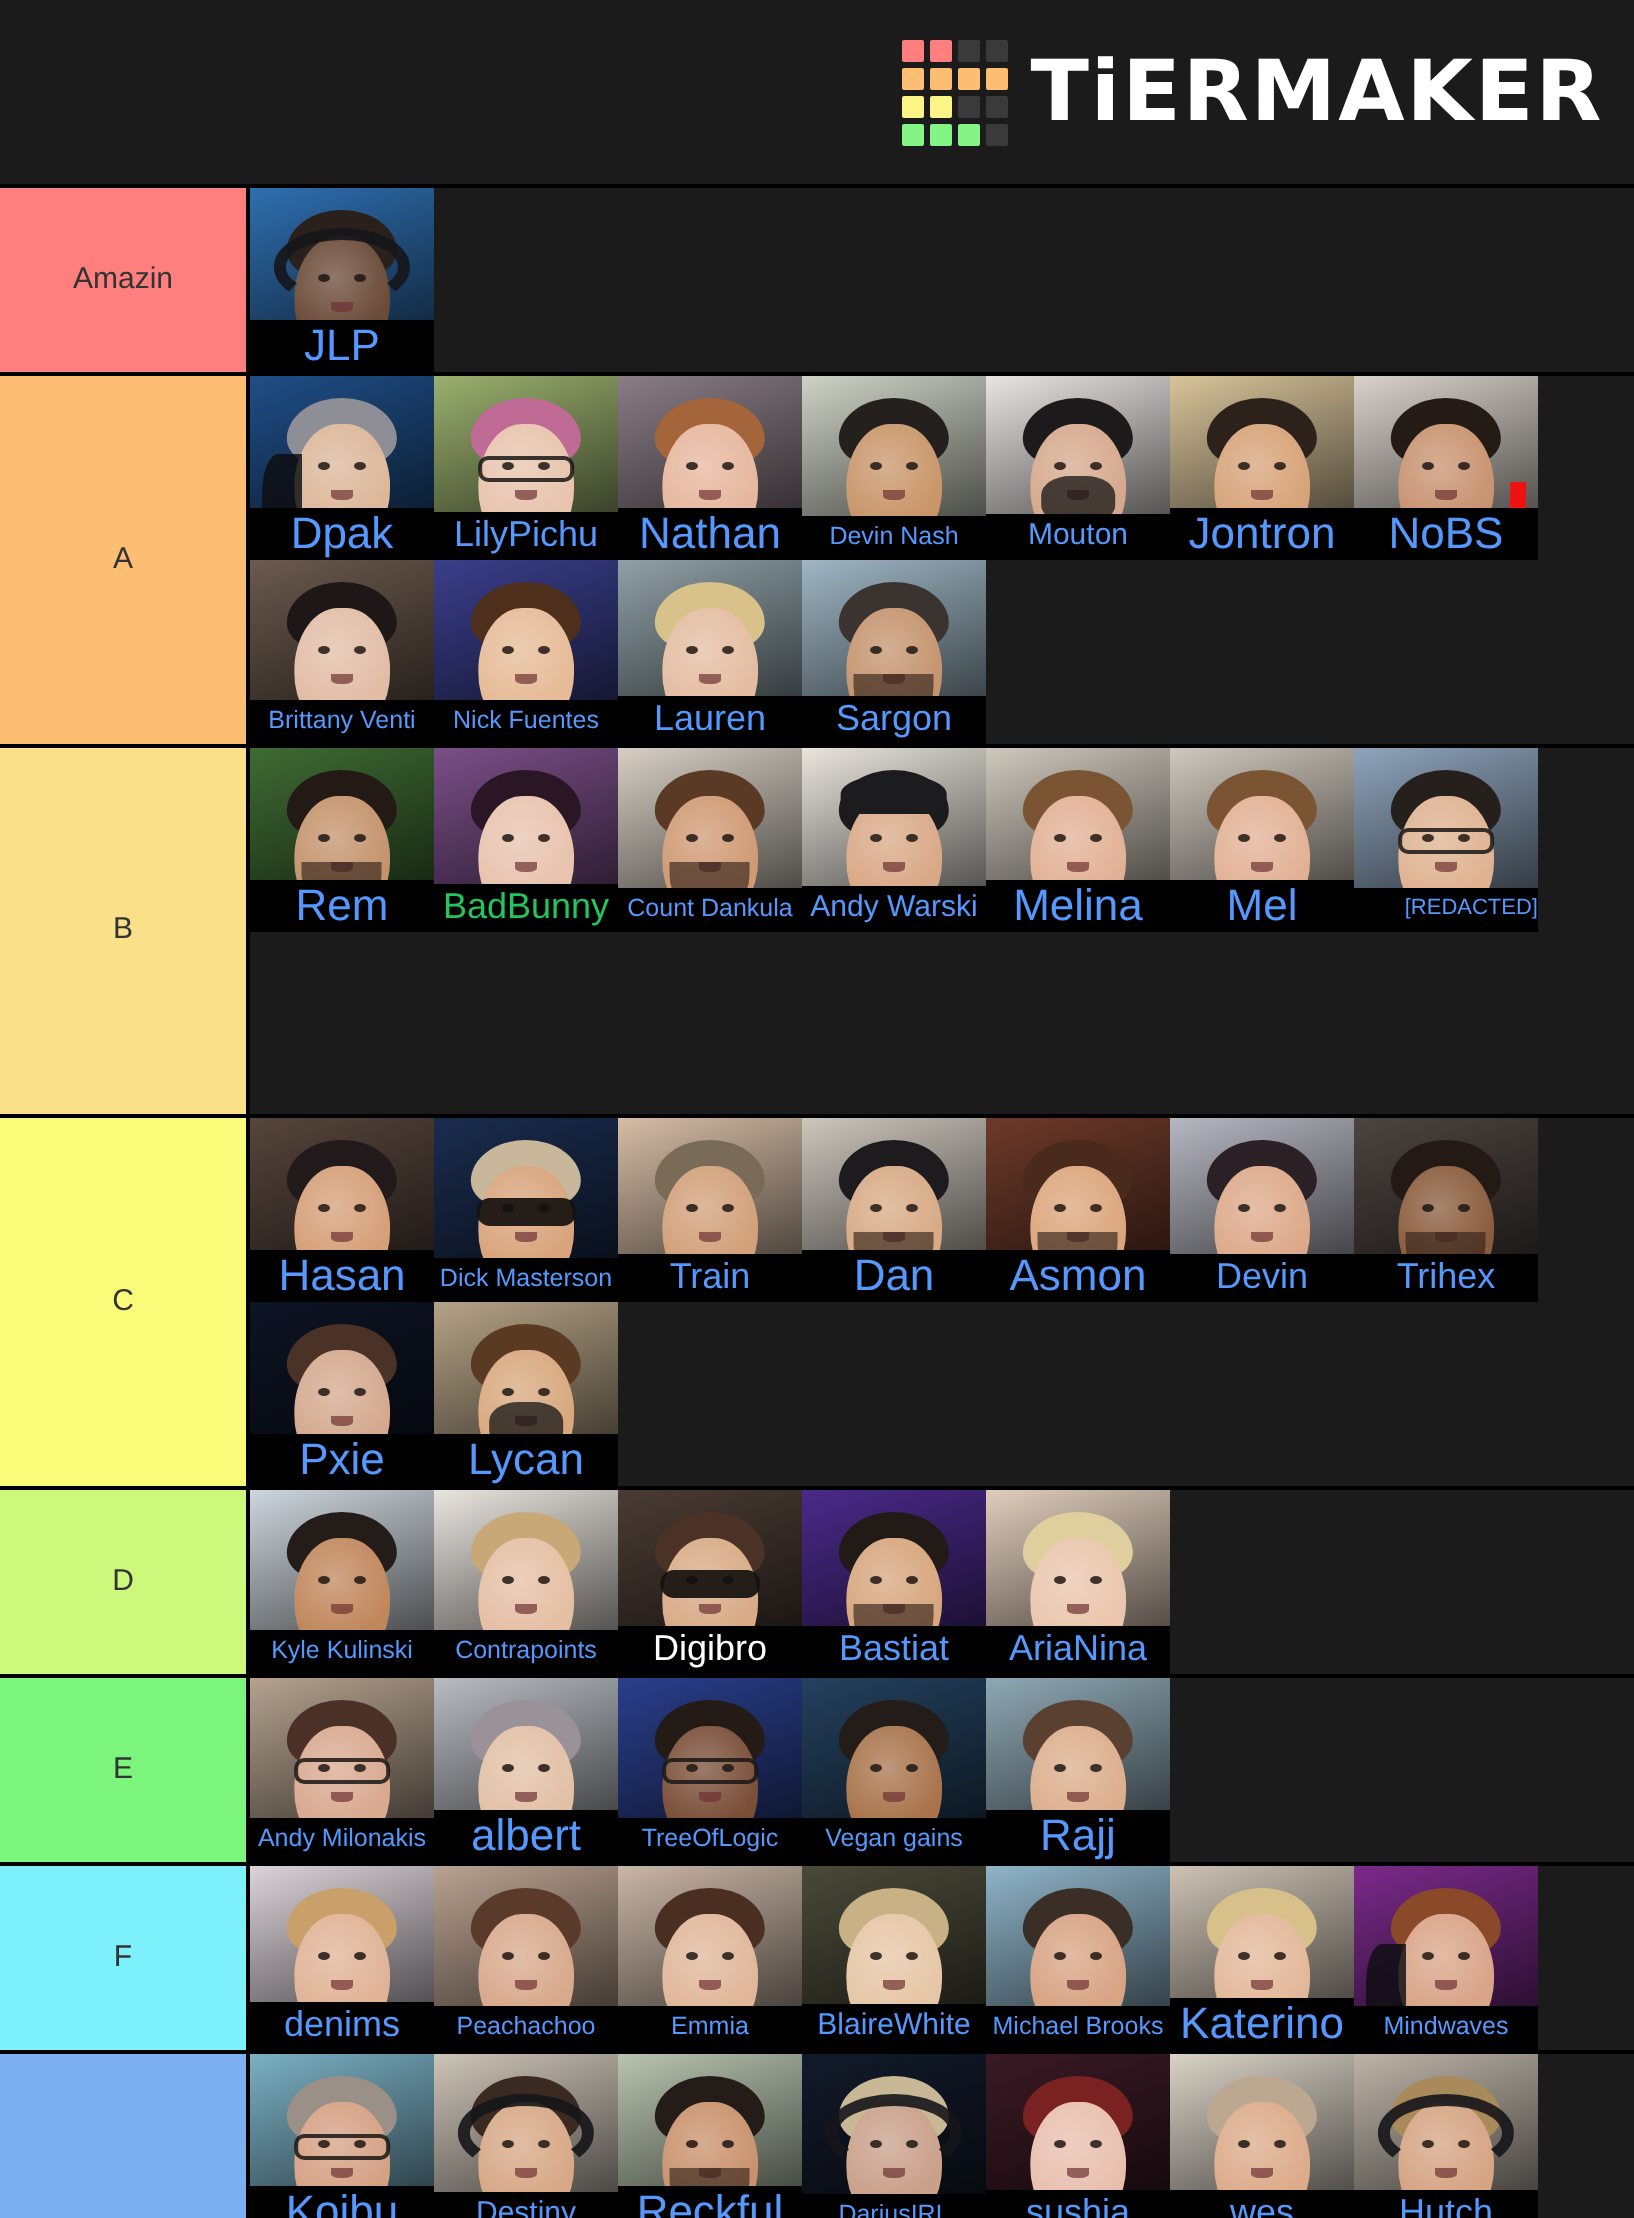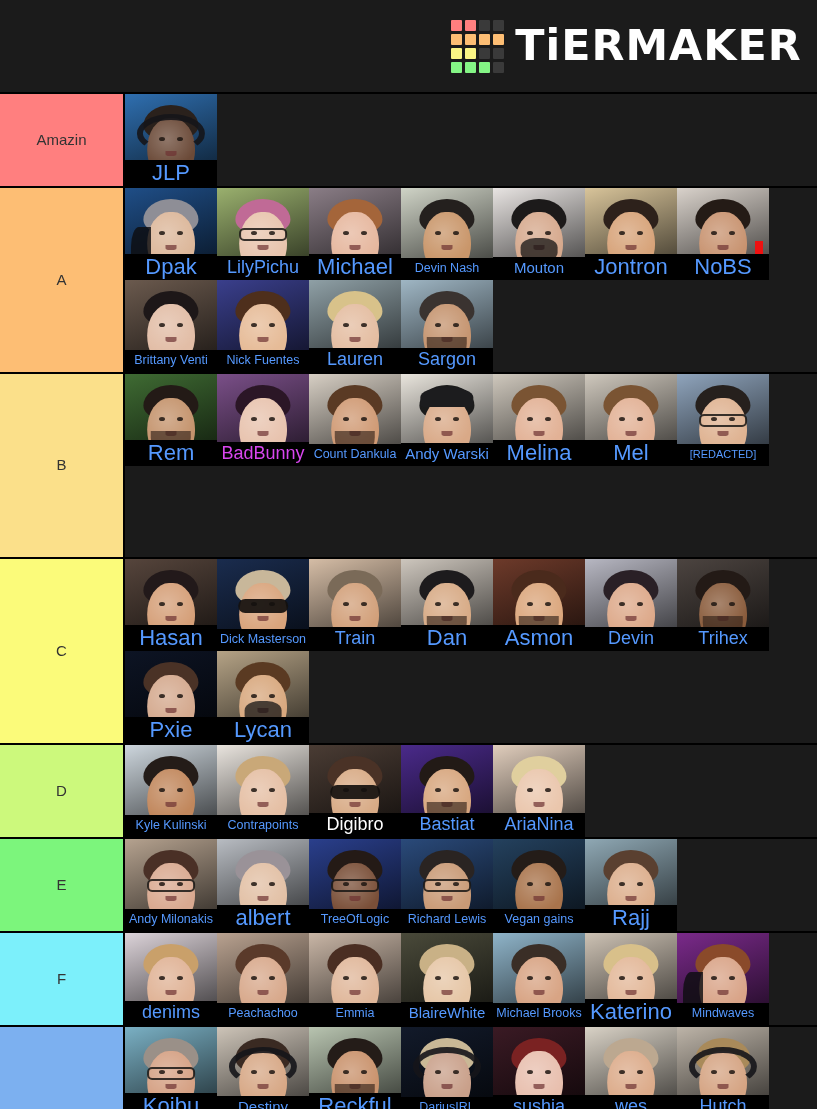--- a/index.html
+++ b/index.html
@@ -263,21 +263,21 @@
               <div class="ph">
                 <div class="bg" style="background: linear-gradient(160deg, rgb(138, 125, 134) 0%, rgba(0, 0, 0, 0.35) 130%);"></div>
                 <div class="hair" style="background: rgb(164, 101, 58);"></div>
                 <div class="body" style="background: rgb(232, 228, 221);"></div>
                 <div class="head" style="background: radial-gradient(circle at 42% 34%, rgba(255, 255, 255, 0.25), transparent 60%), rgb(230, 183, 158);"></div>
                 <div class="eyeL"></div>
                 <div class="eyeR"></div>
                 <div class="mouth"></div>
               </div>
             </div>
-            <div class="item-label fs-xl" style="color: rgb(85, 153, 255);">Michael</div>
+            <div class="item-label fs-xl" style="color: rgb(85, 153, 255);">Nathan</div>
           </div>
           <div class="item">
             <div class="thumb">
               <div class="ph">
                 <div class="bg" style="background: linear-gradient(160deg, rgb(207, 211, 198) 0%, rgba(0, 0, 0, 0.35) 130%);"></div>
                 <div class="hair" style="background: rgb(36, 32, 30);"></div>
                 <div class="body" style="background: rgb(42, 42, 48);"></div>
                 <div class="head" style="background: radial-gradient(circle at 42% 34%, rgba(255, 255, 255, 0.25), transparent 60%), rgb(201, 150, 106);"></div>
                 <div class="eyeL"></div>
                 <div class="eyeR"></div>
@@ -412,21 +412,21 @@
               <div class="ph">
                 <div class="bg" style="background: linear-gradient(160deg, rgb(122, 79, 136) 0%, rgba(0, 0, 0, 0.35) 130%);"></div>
                 <div class="hair" style="background: rgb(43, 22, 38);"></div>
                 <div class="body" style="background: rgb(194, 106, 154);"></div>
                 <div class="head" style="background: radial-gradient(circle at 42% 34%, rgba(255, 255, 255, 0.25), transparent 60%), rgb(232, 195, 174);"></div>
                 <div class="eyeL"></div>
                 <div class="eyeR"></div>
                 <div class="mouth"></div>
               </div>
             </div>
-            <div class="item-label fs-lg" style="color: #d946ef;">BadBunny</div>
+            <div class="item-label fs-lg" style="color: #22c55e;">BadBunny</div>
           </div>
           <div class="item">
             <div class="thumb">
               <div class="ph">
                 <div class="bg" style="background: linear-gradient(160deg, rgb(215, 207, 196) 0%, rgba(0, 0, 0, 0.35) 130%);"></div>
                 <div class="hair" style="background: rgb(90, 58, 36);"></div>
                 <div class="body" style="background: rgb(192, 57, 43);"></div>
                 <div class="head" style="background: radial-gradient(circle at 42% 34%, rgba(255, 255, 255, 0.25), transparent 60%), rgb(208, 154, 116);"></div>
                 <div class="eyeL"></div>
                 <div class="eyeR"></div>
@@ -485,21 +485,21 @@
                 <div class="bg" style="background: linear-gradient(160deg, rgb(143, 164, 188) 0%, rgba(0, 0, 0, 0.35) 130%);"></div>
                 <div class="hair" style="background: rgb(38, 32, 29);"></div>
                 <div class="body" style="background: rgb(42, 42, 51);"></div>
                 <div class="head" style="background: radial-gradient(circle at 42% 34%, rgba(255, 255, 255, 0.25), transparent 60%), rgb(223, 179, 146);"></div>
                 <div class="eyeL"></div>
                 <div class="eyeR"></div>
                 <div class="mouth"></div>
                 <div class="glasses"></div>
               </div>
             </div>
-            <div class="item-label fs-xs" style="color: rgb(85, 153, 255);">[REDACTED]</div>
+            <div class="item-label fs-xs" style="color: rgb(85, 153, 255); text-align: right;">[REDACTED]</div>
           </div>
         </div>
       </div>
       <div class="tier-row" style="min-height: 185px;">
         <div class="tier-label" style="background: rgb(251, 251, 122); color: rgb(51, 51, 51);">C</div>
         <div class="tier-items">
           <div class="item">
             <div class="thumb">
               <div class="ph">
                 <div class="bg" style="background: linear-gradient(160deg, rgb(86, 69, 60) 0%, rgba(0, 0, 0, 0.35) 130%);"></div>
@@ -749,35 +749,20 @@
                 <div class="hair" style="background: rgb(36, 26, 22);"></div>
                 <div class="body" style="background: rgb(217, 207, 198);"></div>
                 <div class="head" style="background: radial-gradient(circle at 42% 34%, rgba(255, 255, 255, 0.25), transparent 60%), rgb(122, 79, 56);"></div>
                 <div class="eyeL"></div>
                 <div class="eyeR"></div>
                 <div class="mouth"></div>
                 <div class="glasses"></div>
               </div>
             </div>
             <div class="item-label fs-sm" style="color: rgb(85, 153, 255);">TreeOfLogic</div>
-          </div>
-          <div class="item">
-            <div class="thumb">
-              <div class="ph">
-                <div class="bg" style="background: linear-gradient(160deg, rgb(42, 74, 122) 0%, rgba(0, 0, 0, 0.35) 130%);"></div>
-                <div class="hair" style="background: rgb(42, 36, 34);"></div>
-                <div class="body" style="background: rgb(138, 143, 150);"></div>
-                <div class="head" style="background: radial-gradient(circle at 42% 34%, rgba(255, 255, 255, 0.25), transparent 60%), rgb(201, 154, 118);"></div>
-                <div class="eyeL"></div>
-                <div class="eyeR"></div>
-                <div class="mouth"></div>
-                <div class="glasses"></div>
-              </div>
-            </div>
-            <div class="item-label fs-sm" style="color: rgb(85, 153, 255);">Richard Lewis</div>
           </div>
           <div class="item">
             <div class="thumb">
               <div class="ph">
                 <div class="bg" style="background: linear-gradient(160deg, rgb(36, 65, 94) 0%, rgba(0, 0, 0, 0.35) 130%);"></div>
                 <div class="hair" style="background: rgb(36, 28, 24);"></div>
                 <div class="body" style="background: rgb(27, 27, 29);"></div>
                 <div class="head" style="background: radial-gradient(circle at 42% 34%, rgba(255, 255, 255, 0.25), transparent 60%), rgb(169, 116, 76);"></div>
                 <div class="eyeL"></div>
                 <div class="eyeR"></div>

